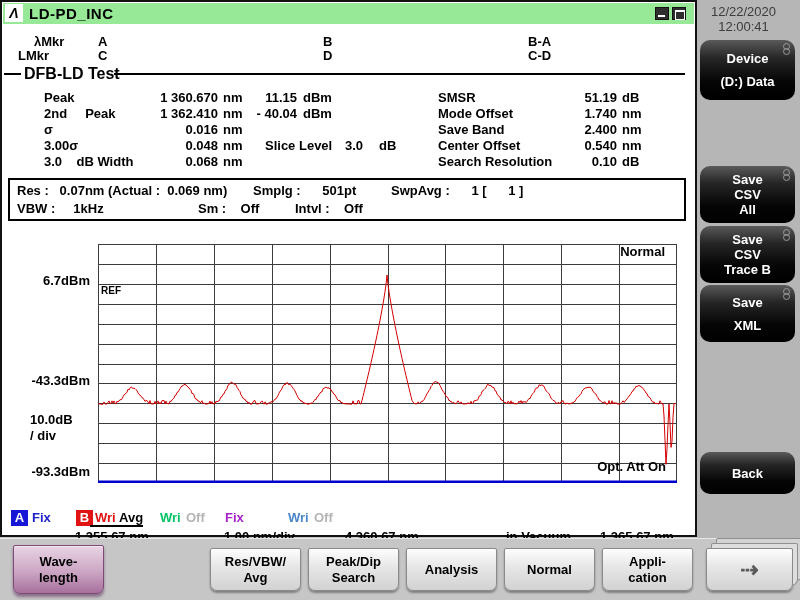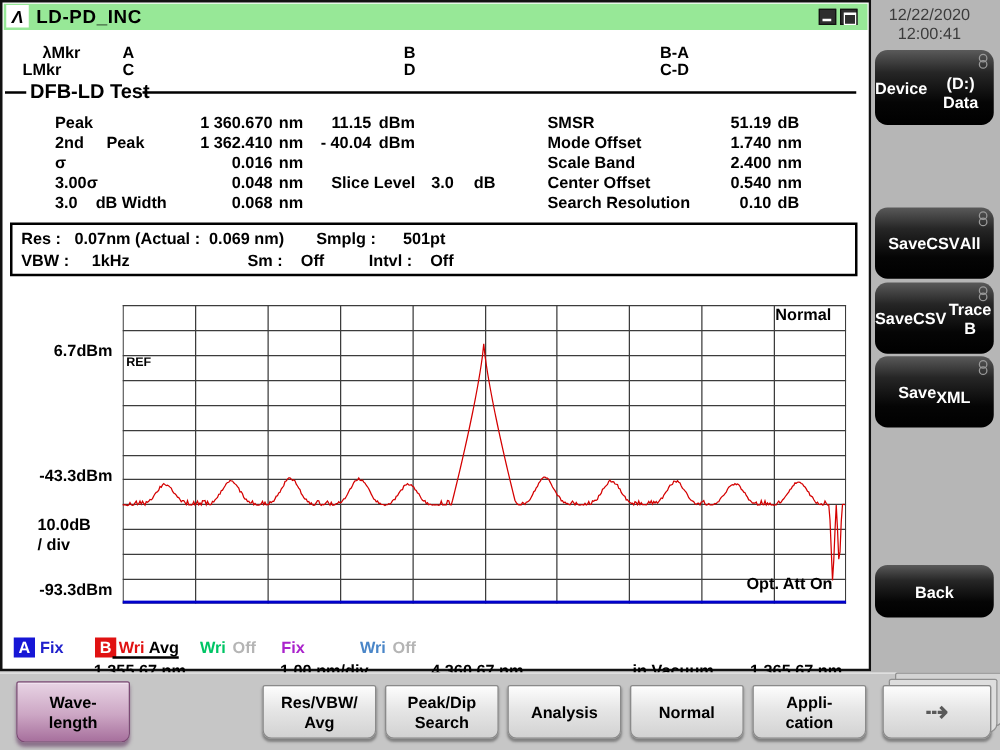--- a/index.html
+++ b/index.html
@@ -50,21 +50,21 @@
 
   .trc { position:absolute; top:508px; font-size:13px; font-weight:bold; }
   .trc-box { width:17px; height:16px; color:#fff; text-align:center; line-height:16px; }
   .trc-underline { position:absolute; left:88px; top:523px; width:53px; height:2px; background:#000; }
 
   
   .sidebar { position:absolute; left:697px; top:0; width:103px; height:546px; background:#b6b6b6; }
   .datetime { position:absolute; left:0; top:4px; width:93px; text-align:center; font-size:13px; color:#3c3c3c; line-height:15px; }
   .softkey { position:absolute; left:3px; width:95px; border-radius:10px; color:#fff; font-size:13px; font-weight:bold;
              background:linear-gradient(180deg,#5a5a5a 0%,#262626 30%,#050505 70%,#000 100%);
-             display:flex; flex-direction:row; align-items:center; justify-content:center; text-align:center; }
+             display:flex; flex-direction:column; align-items:center; justify-content:center; text-align:center; }
   .softkey .ln { display:block; line-height:15px; }
   .softkey.gap2 .ln + .ln { margin-top:8px; }
   .badge { position:absolute; right:5px; top:3px; width:7px; height:12px; }
   .badge::before, .badge::after { content:""; position:absolute; left:0; width:5px; height:5px; border:1px solid #9a9a9a; border-radius:50%; }
   .badge::before { top:0; } .badge::after { top:5px; }
   .sk-device { top:40px; height:60px; }
   .sk-csvall { top:166px; height:57px; }
   .sk-csvtrb { top:226px; height:57px; }
   .sk-xml { top:285px; height:57px; }
   .sk-back { top:452px; height:42px; }
@@ -132,21 +132,21 @@
       <span class="m-v2">- 40.04</span>
       <span class="m-u2">dBm</span>
       <span class="r-label">Mode Offset</span>
       <span class="r-v">1.740</span>
       <span class="r-u">nm</span>
     </div>
     <div class="meas-row" style="top:120px;">
       <span class="m-label pre">σ</span>
       <span class="m-v1">0.016</span>
       <span class="m-u1">nm</span>
-      <span class="r-label">Scale Band</span>
+      <span class="r-label">Save Band</span>
       <span class="r-v">2.400</span>
       <span class="r-u">nm</span>
     </div>
     <div class="meas-row" style="top:136px;">
       <span class="m-label pre">3.00σ</span>
       <span class="m-v1">0.048</span>
       <span class="m-u1">nm</span>
       <span class="m-xl">Slice Level</span>
       <span class="m-xv">3.0</span>
       <span class="m-xu">dB</span>
@@ -159,20 +159,21 @@
       <span class="m-v1">0.068</span>
       <span class="m-u1">nm</span>
       <span class="r-label">Search Resolution</span>
       <span class="r-v">0.10</span>
       <span class="r-u">dB</span>
     </div>
 
     <div class="settings-box">
       <span class="set" style="left:7px; top:3px;">Res :   0.07nm (Actual :  0.069 nm)</span>
       <span class="set" style="left:243px; top:3px;">Smplg :      501pt</span>
+      <span class="set" style="left:381px; top:3px;">SwpAvg :      1 [      1 ]</span>
       <span class="set" style="left:7px; top:21px;">VBW :     1kHz</span>
       <span class="set" style="left:188px; top:21px;">Sm :    Off</span>
       <span class="set" style="left:285px; top:21px;">Intvl :    Off</span>
     </div>
 
     <span class="ylab" style="top:271px;">6.7dBm</span>
     <span class="ylab" style="top:371px;">-43.3dBm</span>
     <span class="yscale" style="top:410px;">10.0dB</span>
     <span class="yscale" style="top:426px;">/ div</span>
     <span class="ylab" style="top:462px;">-93.3dBm</span>

